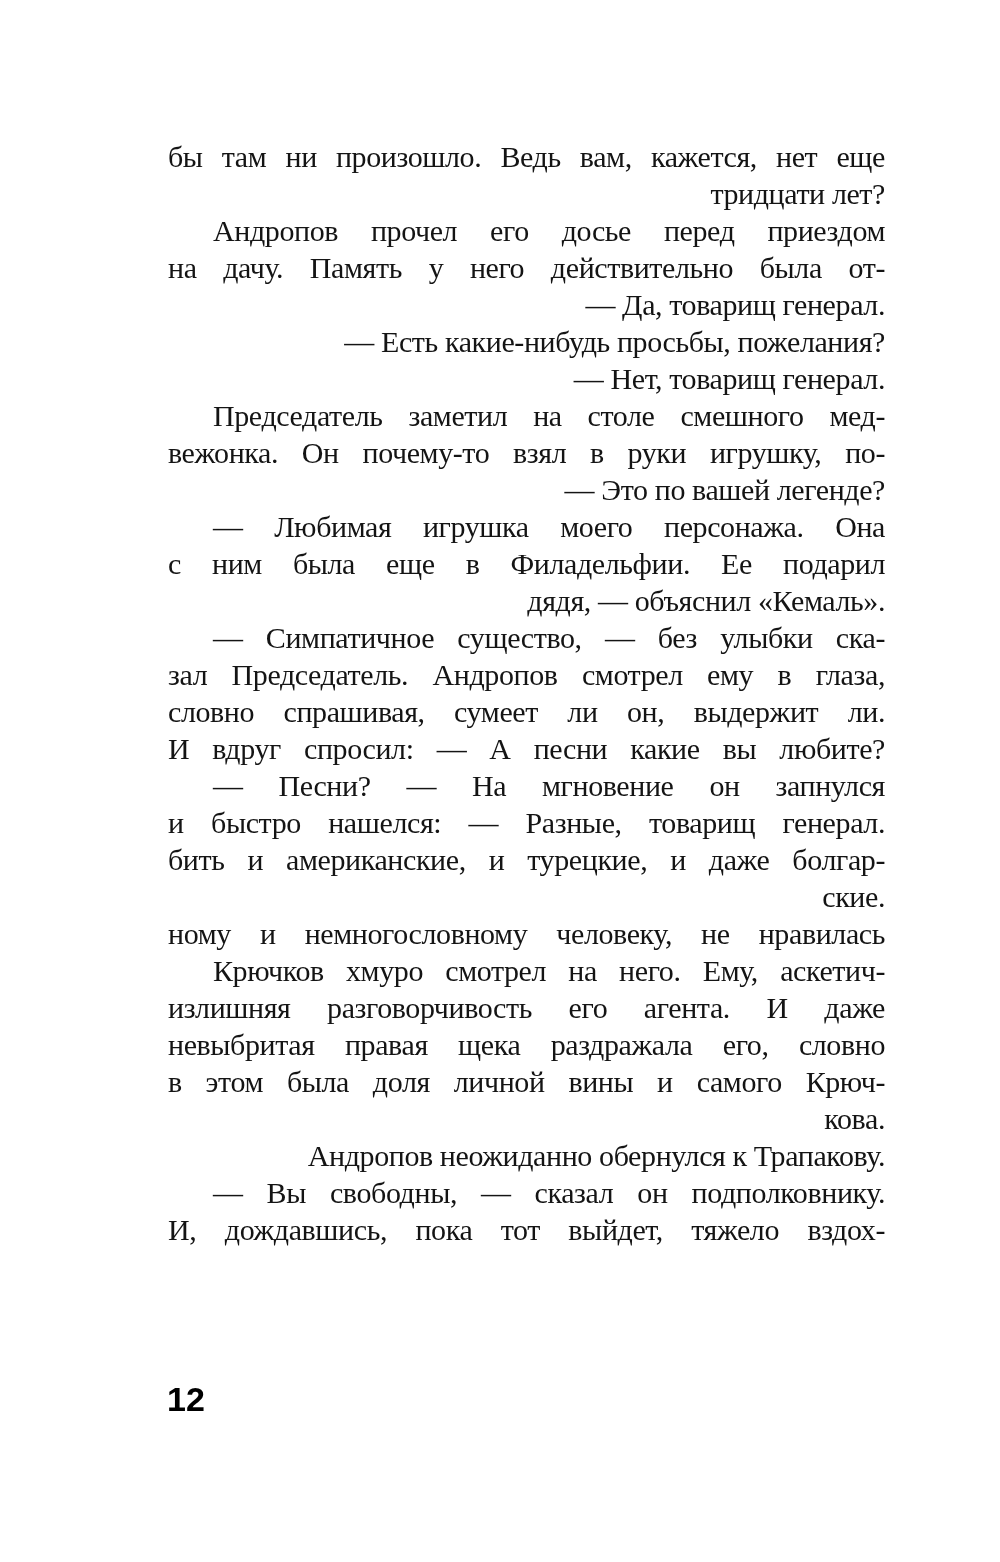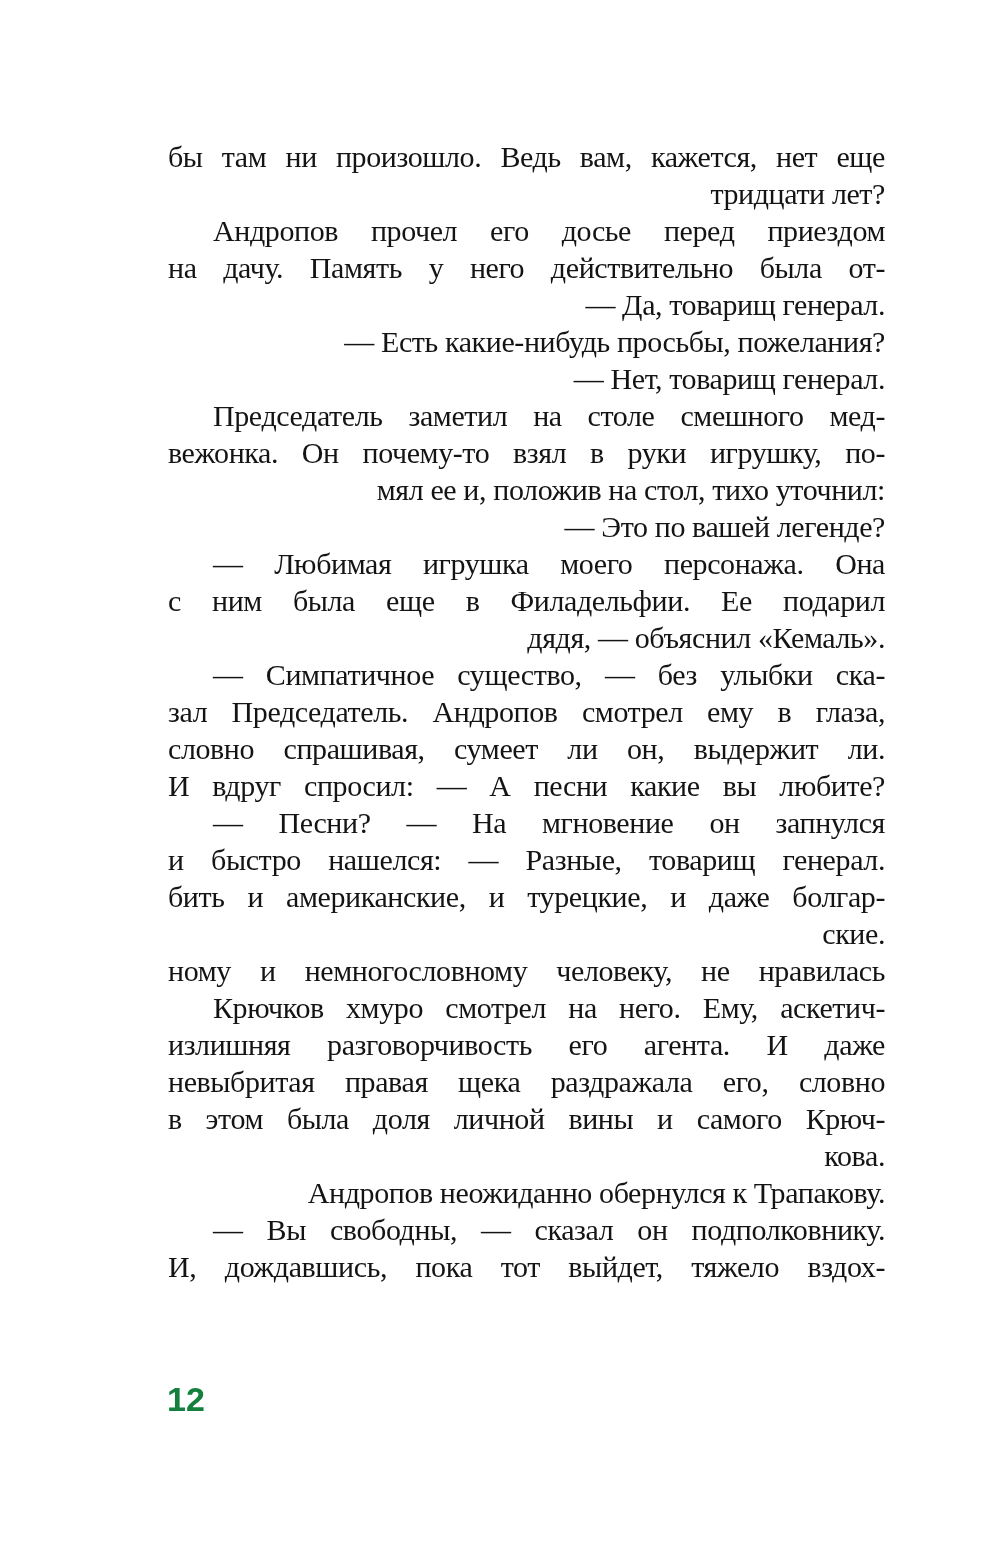--- a/index.html
+++ b/index.html
@@ -43,38 +43,37 @@
     text-indent: 45px;
   }
   .page-number {
     position: absolute;
     left: 167px;
     top: 1380px;
     font-family: "Liberation Sans", sans-serif;
     font-weight: 700;
     font-size: 34px;
     line-height: 38px;
-    color: #15803d;
+    color: #000000;
   }
 </style>
 </head>
 <body>
 
 <main class="page">
   <section class="text-block">
     <div class="line j">бы там ни произошло. Ведь вам, кажется, нет еще</div>
     <div class="line">тридцати лет?</div>
     <div class="line i j">Андропов прочел его досье перед приездом</div>
     <div class="line j">на дачу. Память у него действительно была от-</div>
     <div class="line i">— Да, товарищ генерал.</div>
     <div class="line i">— Есть какие-нибудь просьбы, пожелания?</div>
     <div class="line i">— Нет, товарищ генерал.</div>
     <div class="line i j">Председатель заметил на столе смешного мед-</div>
     <div class="line j">вежонка. Он почему-то взял в руки игрушку, по-</div>
-    <div class="line">мял ее и, положив на стол, тихо уточнил:</div>
     <div class="line i">— Это по вашей легенде?</div>
     <div class="line i j">— Любимая игрушка моего персонажа. Она</div>
     <div class="line j">с ним была еще в Филадельфии. Ее подарил</div>
     <div class="line">дядя, — объяснил «Кемаль».</div>
     <div class="line i j">— Симпатичное существо, — без улыбки ска-</div>
     <div class="line j">зал Председатель. Андропов смотрел ему в глаза,</div>
     <div class="line j">словно спрашивая, сумеет ли он, выдержит ли.</div>
     <div class="line j">И вдруг спросил: — А песни какие вы любите?</div>
     <div class="line i j">— Песни? — На мгновение он запнулся</div>
     <div class="line j">и быстро нашелся: — Разные, товарищ генерал.</div>

